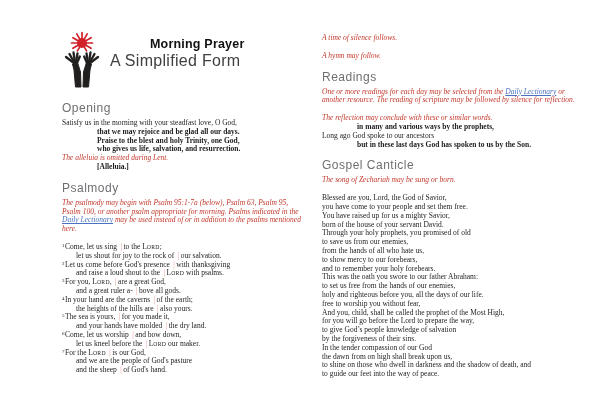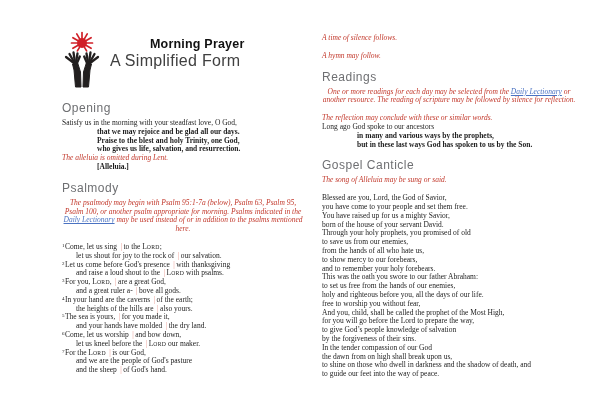--- a/index.html
+++ b/index.html
@@ -26,21 +26,21 @@
     font-family:"Liberation Sans",sans-serif;font-size:16px;color:#404040;
     letter-spacing:.3px;margin-top:1px;
   }
   .sec-heading{
     font-family:"Liberation Sans",sans-serif;font-size:12px;color:var(--heading-gray);
     letter-spacing:.5px;margin:9px 0 4px 0;
   }
   .para{margin:0 0 6px 0;font-size:7.5px;line-height:8.8px;}
   .para.gap{margin-top:9px;}
   .ln{white-space:nowrap;}
-  .ln.wrap{white-space:normal;text-align:center;}
+  .ln.wrap{white-space:normal;}
   .ln.bold{font-weight:bold;margin-left:35px;}
   .ln.rubric{color:var(--rubric-red);font-style:italic;}
   .ln.indent{padding-left:14px;}
   .vnum{font-size:5px;line-height:0;position:relative;top:-2px;margin-right:.5px;}
   .sc{font-size:5.7px;letter-spacing:.3px;}
   .pipe{color:var(--pipe-pink);padding:0 1.5px;}
   a.link{color:var(--link-blue);text-decoration:underline;cursor:pointer;}
 </style>
 </head>
 <body>
@@ -126,27 +126,27 @@
     </div>
     <div class="para gap">
       <div class="ln rubric">A hymn may follow.</div>
     </div>
     <div class="sec-heading">Readings</div>
     <div class="para">
       <div class="ln rubric wrap">One or more readings for each day may be selected from the <a class="link" href="#">Daily Lectionary</a> or another resource. The reading of scripture may be followed by silence for reflection.</div>
     </div>
     <div class="para gap">
       <div class="ln rubric">The reflection may conclude with these or similar words.</div>
+      <div class="ln bold">in many and various ways by the prophets,</div>
       <div class="ln plain">Long ago God spoke to our ancestors</div>
-      <div class="ln bold">in many and various ways by the prophets,</div>
-      <div class="ln bold">but in these last ways God has spoken to us by the Son.</div>
+      <div class="ln bold">but in these last days God has spoken to us by the Son.</div>
     </div>
     <div class="sec-heading">Gospel Canticle</div>
     <div class="para">
-      <div class="ln rubric">The song of Alleluia may be sung or said.</div>
+      <div class="ln rubric">The song of Zechariah may be sung or born.</div>
     </div>
     <div class="para gap">
       <div class="ln plain">Blessed are you, Lord, the God of Savior,</div>
       <div class="ln plain">you have come to your people and set them free.</div>
       <div class="ln plain">You have raised up for us a mighty Savior,</div>
       <div class="ln plain">born of the house of your servant David.</div>
       <div class="ln plain">Through your holy prophets, you promised of old</div>
       <div class="ln plain">to save us from our enemies,</div>
       <div class="ln plain">from the hands of all who hate us,</div>
       <div class="ln plain">to show mercy to our forebears,</div>

